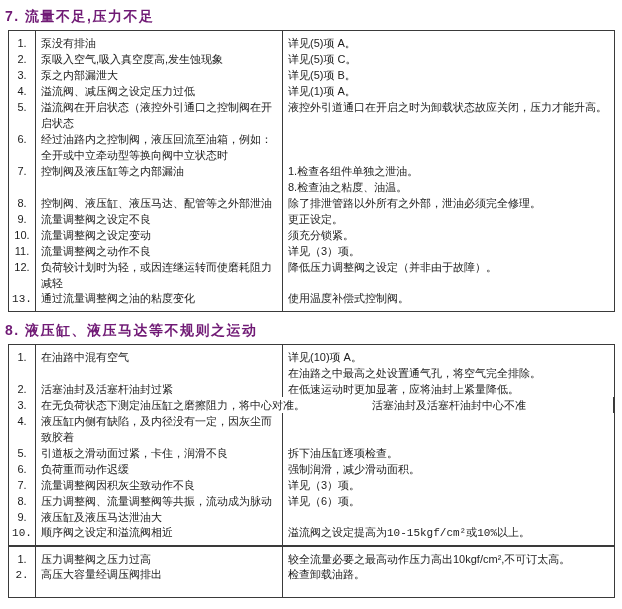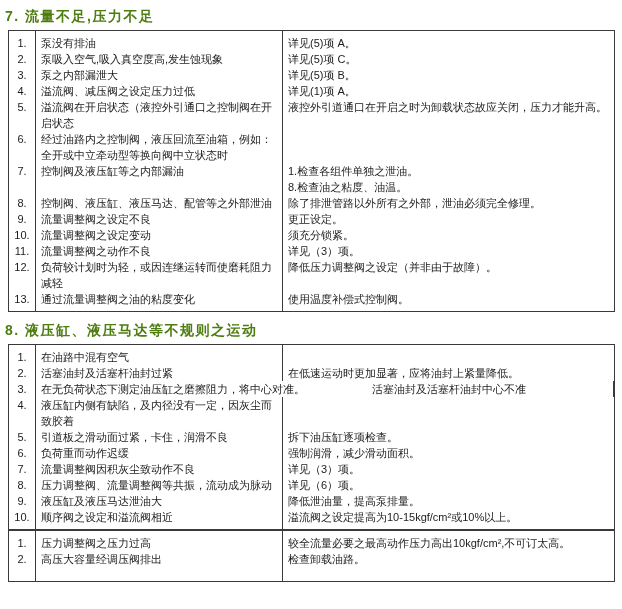--- a/index.html
+++ b/index.html
@@ -14,21 +14,21 @@
     font-size: 11px;
   }
   .page {
     padding: 4px 0 6px 0;
   }
   .section-heading {
     font-size: 14px;
     font-weight: bold;
     margin: 4px 0 4px 5px;
     letter-spacing: 1.5px;
-    color: #4d7c0f;
+    color: #701a75;
   }
   .section + .section .section-heading {
     margin-top: 10px;
   }
   .tbl {
     margin: 0 7px 0 8px;
     border: 1px solid #3a3a3a;
   }
   .row {
     display: flex;
@@ -48,21 +48,21 @@
   }
   .cause {
     flex: none;
     width: 236px;
     border-right: 1px solid #3a3a3a;
   }
   .remedy {
     flex: 1;
   }
   .row:first-child .cell { padding-top: 4px; }
-  .row:last-child .cell { padding-bottom: 4px; }
+  .row:last-child .cell { padding-bottom: 4px; font-family: Liberation Mono, monospace; }
   .section-9 .row:last-child .cell { padding-bottom: 14px; }
 </style>
 </head>
 <body>
 
 <div class="page">
 
   <div class="section section-7">
     <div class="section-heading">7. 流量不足,压力不足</div>
     <div class="tbl">
@@ -133,20 +133,22 @@
         </div>
       </div>
   </div>
 
   <div class="section section-8">
     <div class="section-heading">8. 液压缸、液压马达等不规则之运动</div>
     <div class="tbl">
         <div class="row">
           <div class="cell num">1.</div>
           <div class="cell cause">在油路中混有空气</div>
+          <div class="cell remedy">详见(10)项 A。
+在油路之中最高之处设置通气孔，将空气完全排除。</div>
         </div>
         <div class="row">
           <div class="cell num">2.</div>
           <div class="cell cause">活塞油封及活塞杆油封过紧</div>
           <div class="cell remedy">在低速运动时更加显著，应将油封上紧量降低。</div>
         </div>
         <div class="row">
           <div class="cell num">3.</div>
           <div class="cell remedy">在无负荷状态下测定油压缸之磨擦阻力，将中心对准。</div>
           <div class="cell cause">活塞油封及活塞杆油封中心不准</div>
@@ -171,21 +173,20 @@
           <div class="cell remedy">详见（3）项。</div>
         </div>
         <div class="row">
           <div class="cell num">8.</div>
           <div class="cell cause">压力调整阀、流量调整阀等共振，流动成为脉动</div>
           <div class="cell remedy">详见（6）项。</div>
         </div>
         <div class="row">
           <div class="cell num">9.</div>
           <div class="cell cause">液压缸及液压马达泄油大</div>
-          <div class="cell remedy">降低泄油量，提高泵排量。</div>
         </div>
         <div class="row">
           <div class="cell num">10.</div>
           <div class="cell cause">顺序阀之设定和溢流阀相近</div>
           <div class="cell remedy">溢流阀之设定提高为10-15kgf/cm²或10%以上。</div>
         </div>
       </div>
   </div>
 
   <div class="section section-9">

